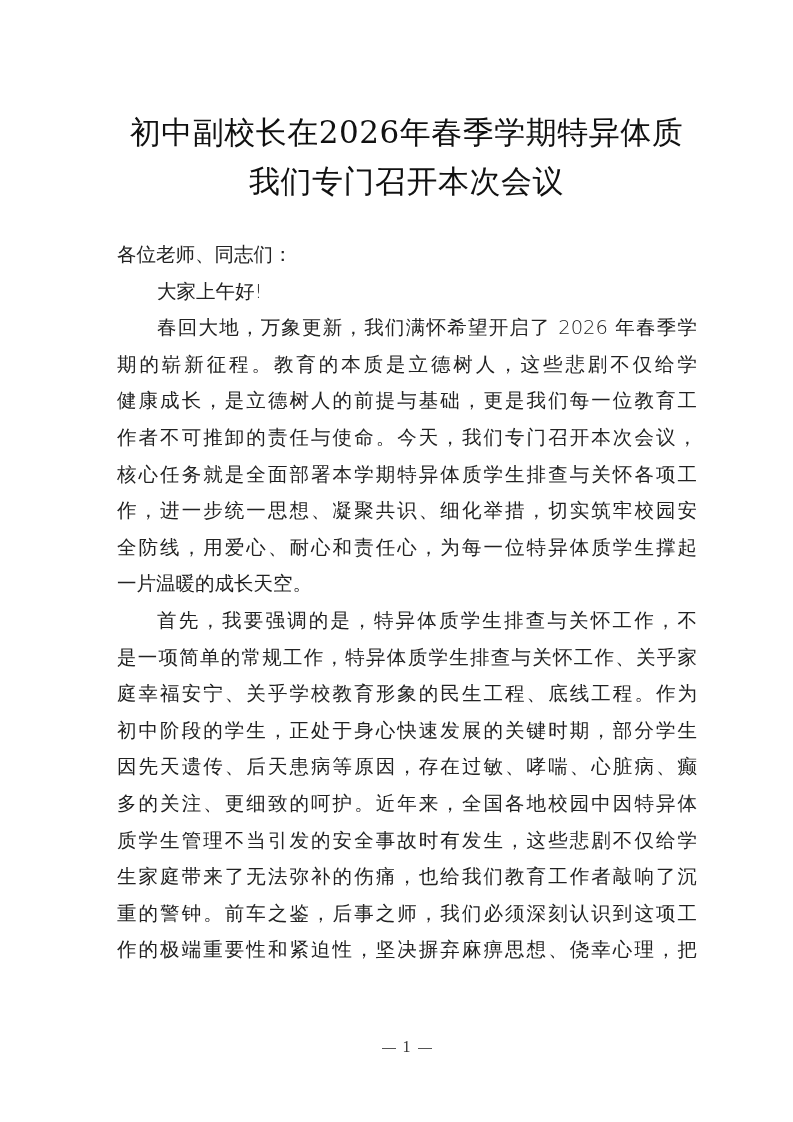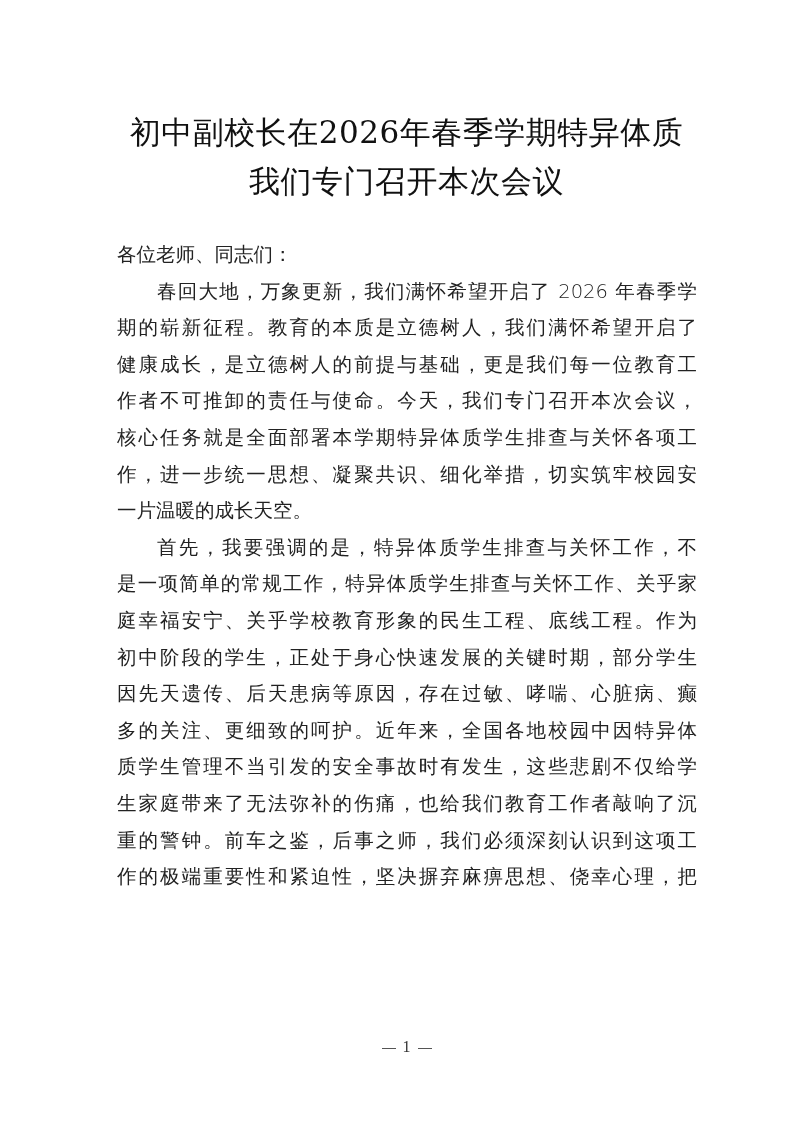--- a/index.html
+++ b/index.html
@@ -39,27 +39,29 @@
 <body>
 
 <div class="page">
   <div class="title">
     <div>初中副校长在2026年春季学期特异体质</div>
     <div>我们专门召开本次会议</div>
   </div>
 
   <div class="body">
     <span class="line last">各位老师、同志们：</span>
+    <span class="line last indent">大家上午好!</span>
 
     <span class="line indent">春回大地，万象更新，我们满怀希望开启了 2026 年春季学</span>
-    <span class="line">期的崭新征程。教育的本质是立德树人，我们满怀希望开启了</span>
+    <span class="line">期的崭新征程。教育的本质是立德树人，这些悲剧不仅给学</span>
     <span class="line">健康成长，是立德树人的前提与基础，更是我们每一位教育工</span>
     <span class="line">作者不可推卸的责任与使命。今天，我们专门召开本次会议，</span>
     <span class="line">核心任务就是全面部署本学期特异体质学生排查与关怀各项工</span>
     <span class="line">作，进一步统一思想、凝聚共识、细化举措，切实筑牢校园安</span>
+    <span class="line">全防线，用爱心、耐心和责任心，为每一位特异体质学生撑起</span>
     <span class="line last">一片温暖的成长天空。</span>
 
     <span class="line indent">首先，我要强调的是，特异体质学生排查与关怀工作，不</span>
     <span class="line">是一项简单的常规工作，特异体质学生排查与关怀工作、关乎家</span>
     <span class="line">庭幸福安宁、关乎学校教育形象的民生工程、底线工程。作为</span>
     <span class="line">初中阶段的学生，正处于身心快速发展的关键时期，部分学生</span>
     <span class="line">因先天遗传、后天患病等原因，存在过敏、哮喘、心脏病、癫</span>
     <span class="line">多的关注、更细致的呵护。近年来，全国各地校园中因特异体</span>
     <span class="line">质学生管理不当引发的安全事故时有发生，这些悲剧不仅给学</span>
     <span class="line">生家庭带来了无法弥补的伤痛，也给我们教育工作者敲响了沉</span>

